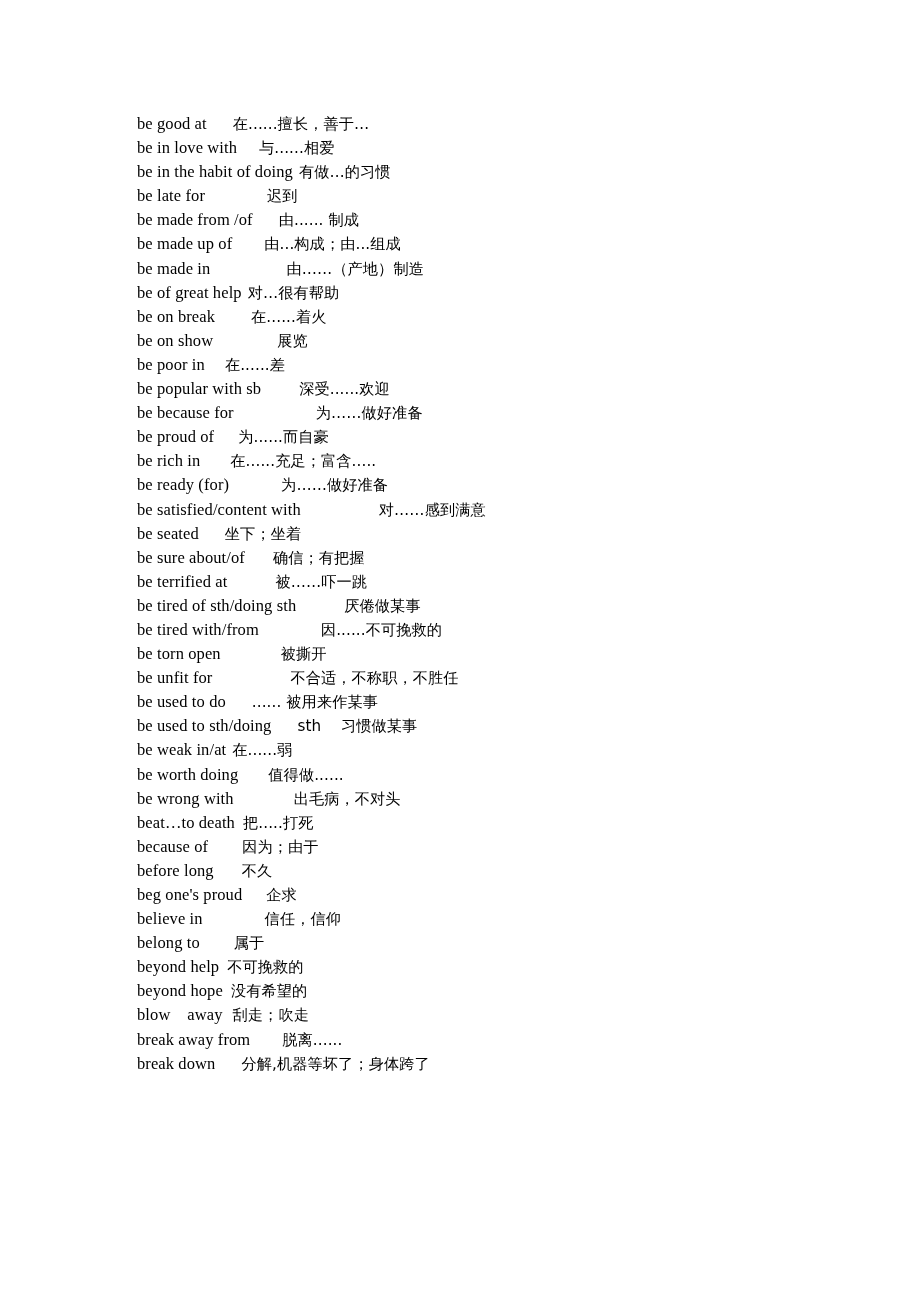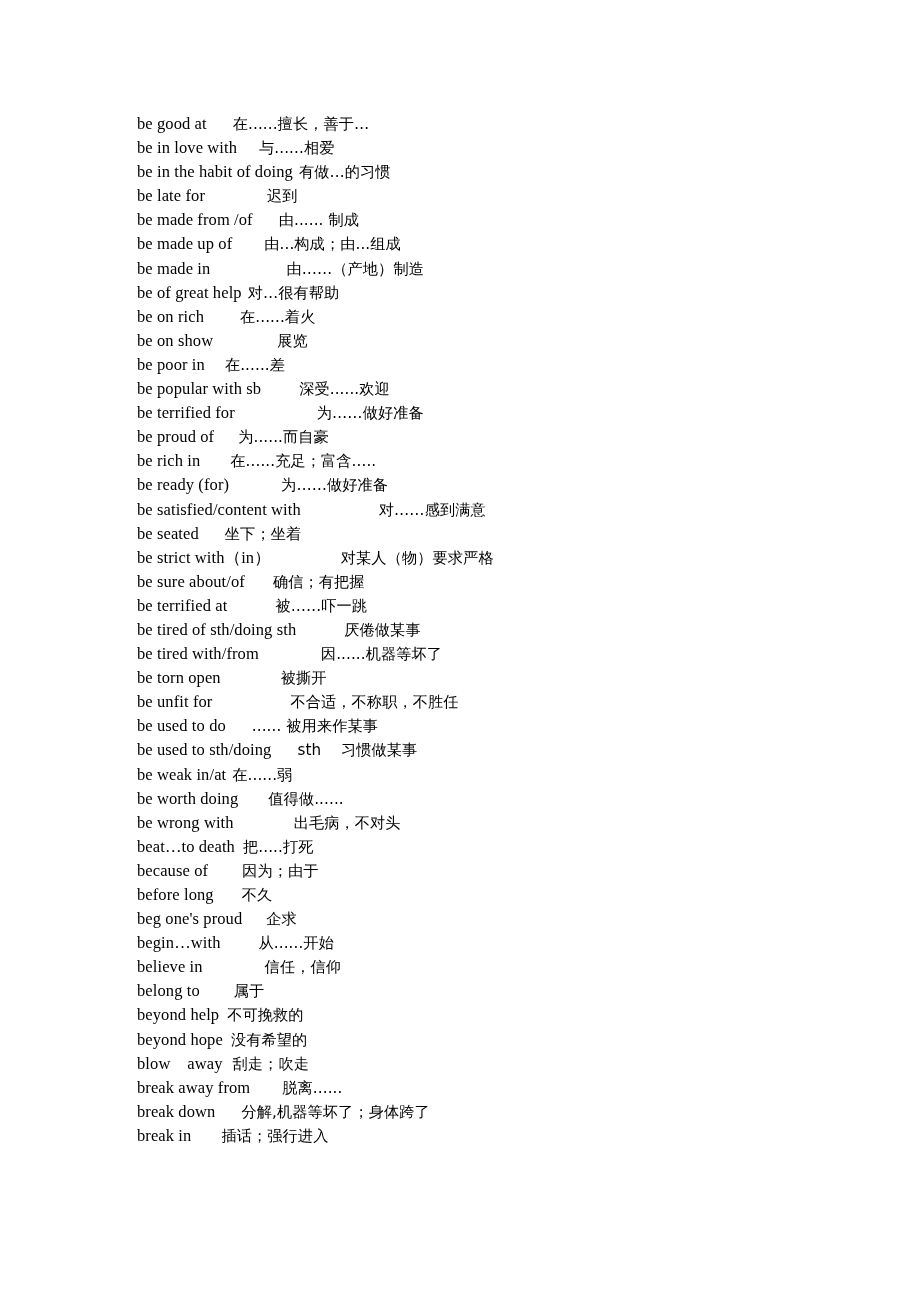--- a/index.html
+++ b/index.html
@@ -54,49 +54,46 @@
 <div id="page">
   <div id="entry-list">
       <div class="entry-row"><span class="phrase">be good at</span><span class="gap" style="width: 26px;"></span><span class="meaning">在......擅长，善于…</span></div>
       <div class="entry-row"><span class="phrase">be in love with</span><span class="gap" style="width: 22px;"></span><span class="meaning">与......相爱</span></div>
       <div class="entry-row"><span class="phrase">be in the habit of doing</span><span class="gap" style="width: 6px;"></span><span class="meaning">有做…的习惯</span></div>
       <div class="entry-row"><span class="phrase">be late for</span><span class="gap" style="width: 62px;"></span><span class="meaning">迟到</span></div>
       <div class="entry-row"><span class="phrase">be made from /of</span><span class="gap" style="width: 26px;"></span><span class="meaning">由...... 制成</span></div>
       <div class="entry-row"><span class="phrase">be made up of</span><span class="gap" style="width: 32px;"></span><span class="meaning">由...构成；由...组成</span></div>
       <div class="entry-row"><span class="phrase">be made in</span><span class="gap" style="width: 76px;"></span><span class="meaning">由……（产地）制造</span></div>
       <div class="entry-row"><span class="phrase">be of great help</span><span class="gap" style="width: 6px;"></span><span class="meaning">对…很有帮助</span></div>
-      <div class="entry-row"><span class="phrase">be on rich</span><span class="gap" style="width: 36px;"></span><span class="meaning">在......着火</span></div>
+      <div class="entry-row"><span class="phrase">be on break</span><span class="gap" style="width: 36px;"></span><span class="meaning">在......着火</span></div>
       <div class="entry-row"><span class="phrase">be on show</span><span class="gap" style="width: 64px;"></span><span class="meaning">展览</span></div>
       <div class="entry-row"><span class="phrase">be poor in</span><span class="gap" style="width: 20px;"></span><span class="meaning">在......差</span></div>
       <div class="entry-row"><span class="phrase">be popular with sb</span><span class="gap" style="width: 38px;"></span><span class="meaning">深受......欢迎</span></div>
-      <div class="entry-row"><span class="phrase">be terrified for</span><span class="gap" style="width: 82px;"></span><span class="meaning">为……做好准备</span></div>
+      <div class="entry-row"><span class="phrase">be because for</span><span class="gap" style="width: 82px;"></span><span class="meaning">为……做好准备</span></div>
       <div class="entry-row"><span class="phrase">be proud of</span><span class="gap" style="width: 24px;"></span><span class="meaning">为......而自豪</span></div>
       <div class="entry-row"><span class="phrase">be rich in</span><span class="gap" style="width: 30px;"></span><span class="meaning">在......充足；富含.....</span></div>
       <div class="entry-row"><span class="phrase">be ready (for)</span><span class="gap" style="width: 52px;"></span><span class="meaning">为……做好准备</span></div>
       <div class="entry-row"><span class="phrase">be satisfied/content with</span><span class="gap" style="width: 78px;"></span><span class="meaning">对……感到满意</span></div>
       <div class="entry-row"><span class="phrase">be seated</span><span class="gap" style="width: 26px;"></span><span class="meaning">坐下；坐着</span></div>
-      <div class="entry-row"><span class="phrase">be strict with（in）</span><span class="gap" style="width: 70px;"></span><span class="meaning">对某人（物）要求严格</span></div>
       <div class="entry-row"><span class="phrase">be sure about/of</span><span class="gap" style="width: 28px;"></span><span class="meaning">确信；有把握</span></div>
       <div class="entry-row"><span class="phrase">be terrified at</span><span class="gap" style="width: 48px;"></span><span class="meaning">被……吓一跳</span></div>
       <div class="entry-row"><span class="phrase">be tired of sth/doing sth</span><span class="gap" style="width: 48px;"></span><span class="meaning">厌倦做某事</span></div>
-      <div class="entry-row"><span class="phrase">be tired with/from</span><span class="gap" style="width: 62px;"></span><span class="meaning">因......机器等坏了</span></div>
+      <div class="entry-row"><span class="phrase">be tired with/from</span><span class="gap" style="width: 62px;"></span><span class="meaning">因......不可挽救的</span></div>
       <div class="entry-row"><span class="phrase">be torn open</span><span class="gap" style="width: 60px;"></span><span class="meaning">被撕开</span></div>
       <div class="entry-row"><span class="phrase">be unfit for</span><span class="gap" style="width: 78px;"></span><span class="meaning">不合适，不称职，不胜任</span></div>
       <div class="entry-row"><span class="phrase">be used to do</span><span class="gap" style="width: 26px;"></span><span class="meaning">...... 被用来作某事</span></div>
       <div class="entry-row"><span class="phrase">be used to sth/doing</span><span class="gap" style="width: 26px;"></span><span class="meaning">sth    习惯做某事</span></div>
       <div class="entry-row"><span class="phrase">be weak in/at</span><span class="gap" style="width: 6px;"></span><span class="meaning">在......弱</span></div>
       <div class="entry-row"><span class="phrase">be worth doing</span><span class="gap" style="width: 30px;"></span><span class="meaning">值得做......</span></div>
       <div class="entry-row"><span class="phrase">be wrong with</span><span class="gap" style="width: 60px;"></span><span class="meaning">出毛病，不对头</span></div>
       <div class="entry-row"><span class="phrase">beat…to death</span><span class="gap" style="width: 8px;"></span><span class="meaning">把.....打死</span></div>
       <div class="entry-row"><span class="phrase">because of</span><span class="gap" style="width: 34px;"></span><span class="meaning">因为；由于</span></div>
       <div class="entry-row"><span class="phrase">before long</span><span class="gap" style="width: 28px;"></span><span class="meaning">不久</span></div>
       <div class="entry-row"><span class="phrase">beg one's proud</span><span class="gap" style="width: 24px;"></span><span class="meaning">企求</span></div>
-      <div class="entry-row"><span class="phrase">begin…with</span><span class="gap" style="width: 38px;"></span><span class="meaning">从......开始</span></div>
       <div class="entry-row"><span class="phrase">believe in</span><span class="gap" style="width: 62px;"></span><span class="meaning">信任，信仰</span></div>
       <div class="entry-row"><span class="phrase">belong to</span><span class="gap" style="width: 34px;"></span><span class="meaning">属于</span></div>
       <div class="entry-row"><span class="phrase">beyond help</span><span class="gap" style="width: 8px;"></span><span class="meaning">不可挽救的</span></div>
       <div class="entry-row"><span class="phrase">beyond hope</span><span class="gap" style="width: 8px;"></span><span class="meaning">没有希望的</span></div>
       <div class="entry-row"><span class="phrase">blow    away</span><span class="gap" style="width: 10px;"></span><span class="meaning">刮走；吹走</span></div>
       <div class="entry-row"><span class="phrase">break away from</span><span class="gap" style="width: 32px;"></span><span class="meaning">脱离......</span></div>
       <div class="entry-row"><span class="phrase">break down</span><span class="gap" style="width: 26px;"></span><span class="meaning">分解,机器等坏了；身体跨了</span></div>
-      <div class="entry-row"><span class="phrase">break in</span><span class="gap" style="width: 30px;"></span><span class="meaning">插话；强行进入</span></div>
     </div>
 </div>
 
 </body></html>

